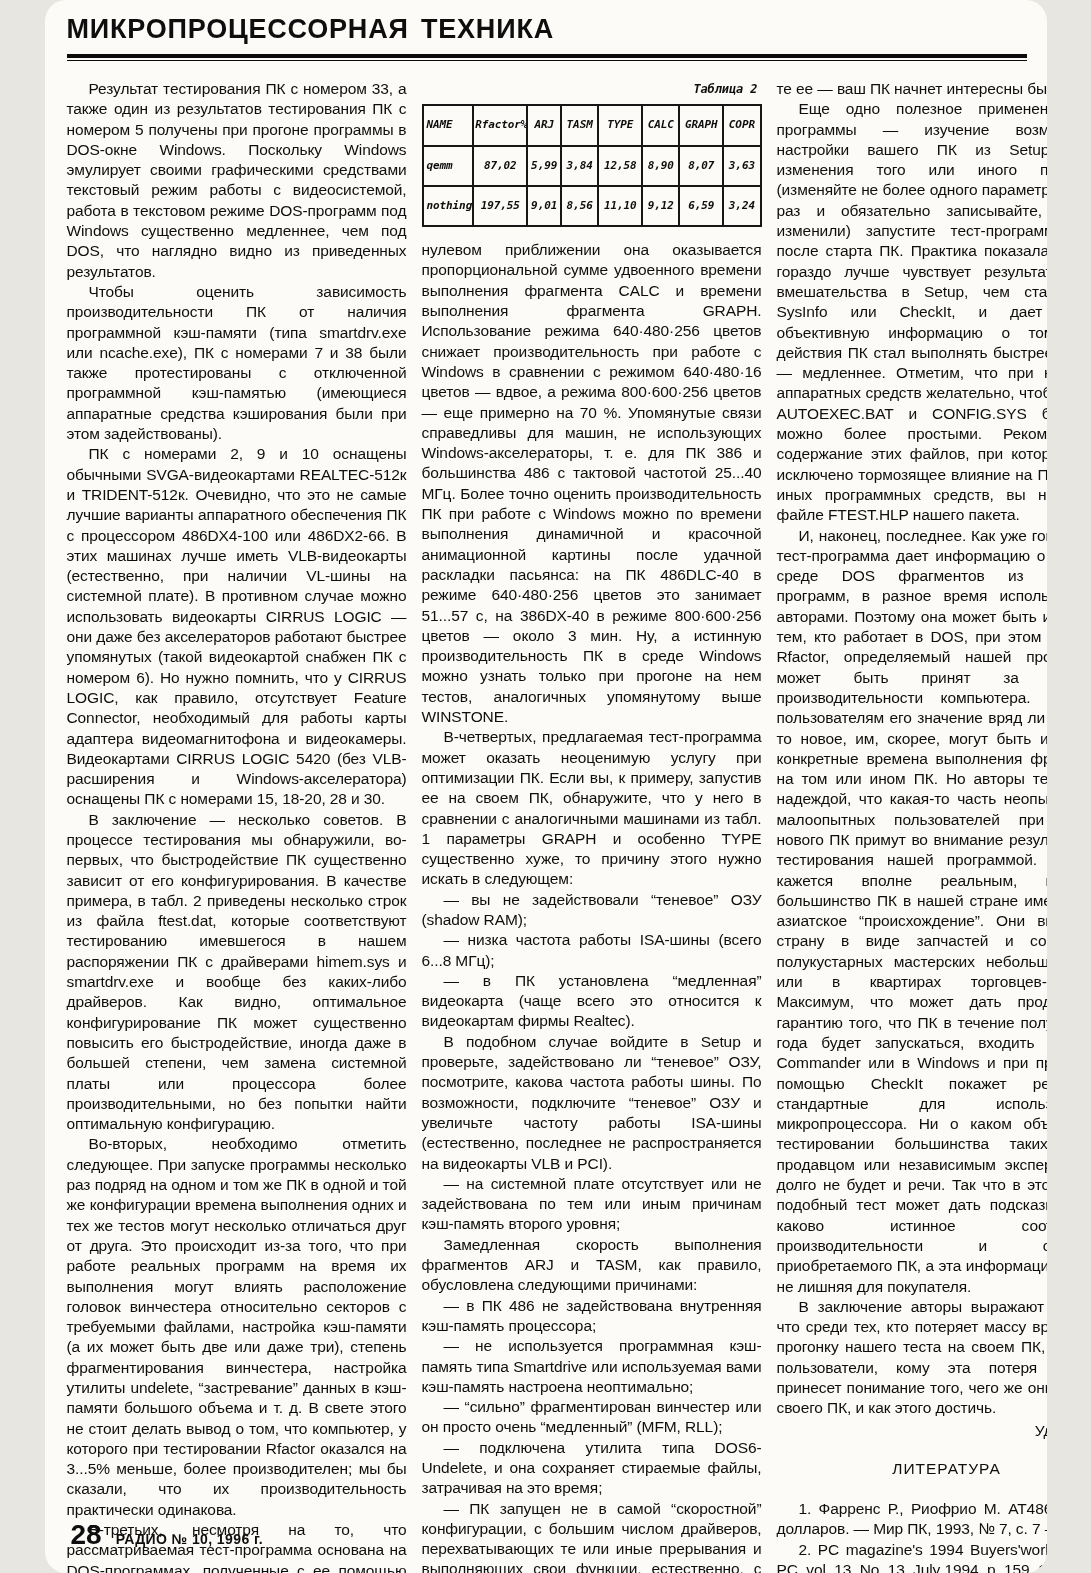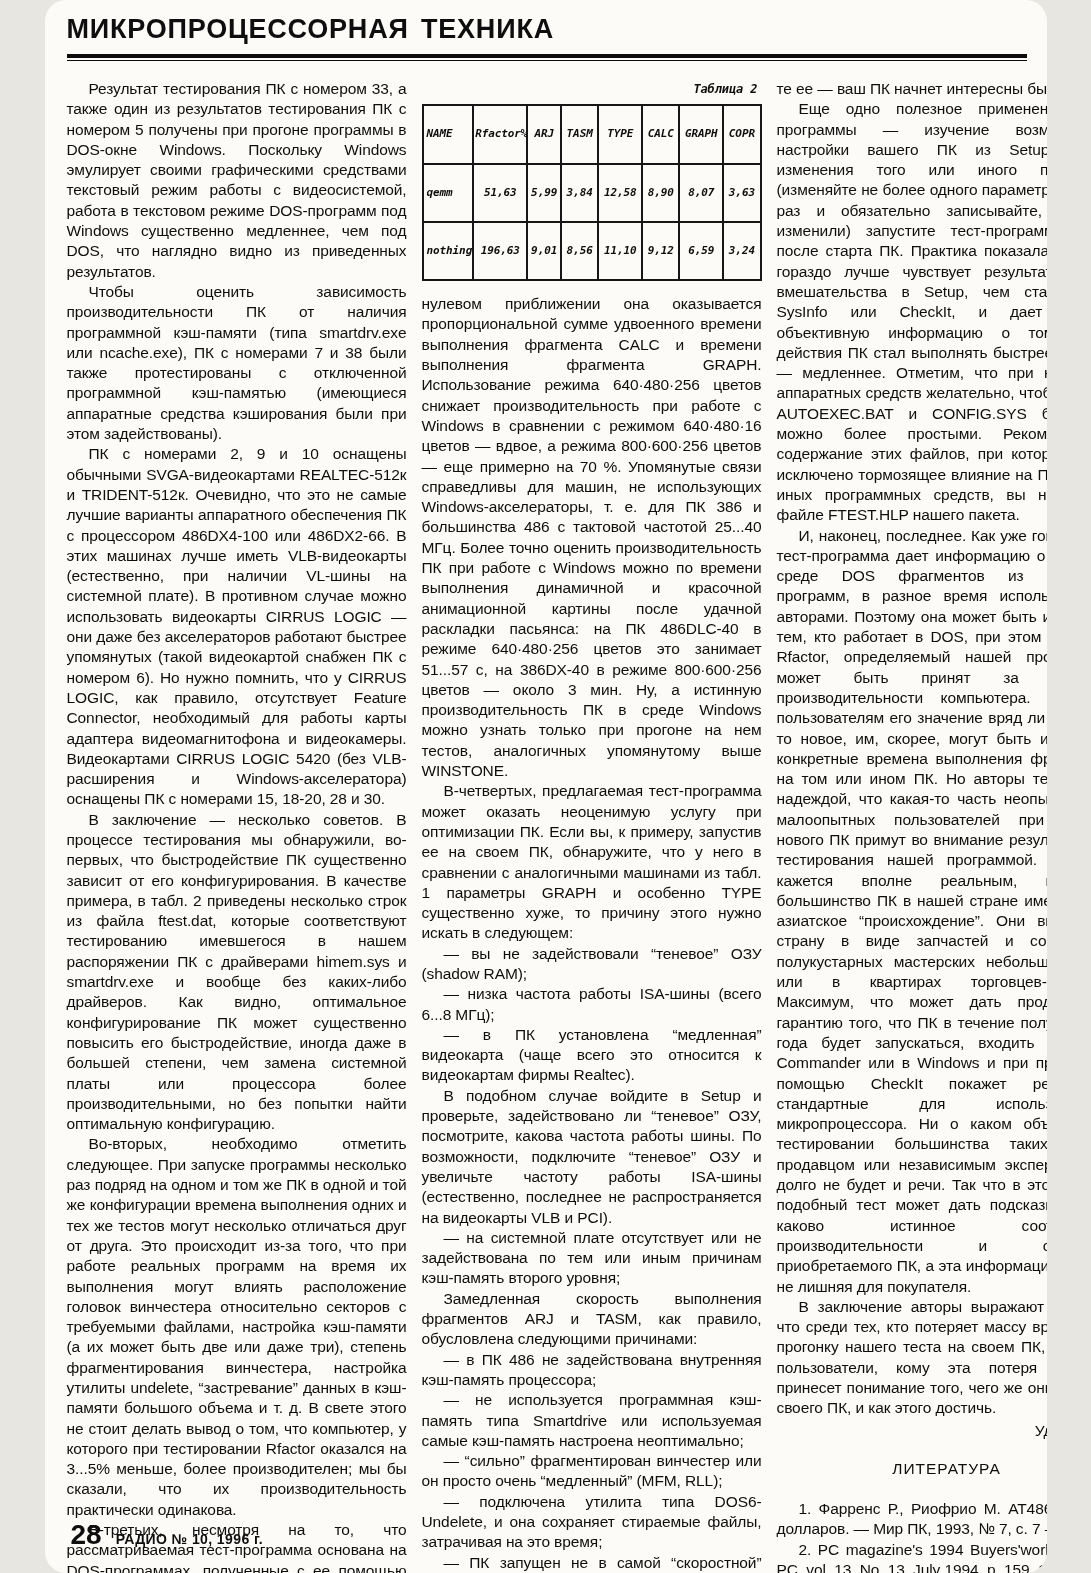--- a/index.html
+++ b/index.html
@@ -57,21 +57,21 @@
   table.t2{
     border-collapse:collapse;
     width:100%;
     table-layout:fixed;
     font-family:"DejaVu Sans Mono",monospace;
     font-weight:bold;
     font-size:11px;
   }
   table.t2 th,table.t2 td{
     border:2px solid #161616;
-    padding:18px 1px;
+    padding:9px 1px;
     text-align:center;
     white-space:nowrap;
     overflow:hidden;
   }
   table.t2 td.lft,table.t2 th.lft{text-align:left;padding-left:3px;}
   
   .signoff{margin:2px 4px 0 0;text-align:right;font-weight:normal;}
   .lit{
     margin:18px 0 20px 0;
     text-align:center;
@@ -132,51 +132,51 @@
               <th>TASM</th>
               <th>TYPE</th>
               <th>CALC</th>
               <th>GRAPH</th>
               <th>COPR</th>
             </tr>
           </thead>
           <tbody>
             <tr>
               <td class="lft">qemm</td>
-              <td>51,63</td>
+              <td>87,02</td>
               <td>5,99</td>
               <td>3,84</td>
               <td>12,58</td>
               <td>8,90</td>
               <td>8,07</td>
               <td>3,63</td>
             </tr>
             <tr>
               <td class="lft">nothing</td>
-              <td>196,63</td>
+              <td>197,55</td>
               <td>9,01</td>
               <td>8,56</td>
               <td>11,10</td>
               <td>9,12</td>
               <td>6,59</td>
               <td>3,24</td>
             </tr>
           </tbody>
         </table>
       </div>
       <p class="p cont">нулевом приближении она оказывается пропорциональной сумме удвоенного времени выполнения фрагмента CALC и времени выполнения фрагмента GRAPH. Использование режима 640·480·256 цветов снижает производительность при работе с Windows в сравнении с режимом 640·480·16 цветов — вдвое, а режима 800·600·256 цветов — еще примерно на 70 %. Упомянутые связи справедливы для машин, не использующих Windows-акселераторы, т. е. для ПК 386 и большинства 486 с тактовой частотой 25...40 МГц. Более точно оценить производительность ПК при работе с Windows можно по времени выполнения динамичной и красочной анимационной картины после удачной раскладки пасьянса: на ПК 486DLC-40 в режиме 640·480·256 цветов это занимает 51...57 с, на 386DX-40 в режиме 800·600·256 цветов — около 3 мин. Ну, а истинную производительность ПК в среде Windows можно узнать только при прогоне на нем тестов, аналогичных упомянутому выше WINSTONE.</p>
       <p class="p">В-четвертых, предлагаемая тест-программа может оказать неоценимую услугу при оптимизации ПК. Если вы, к примеру, запустив ее на своем ПК, обнаружите, что у него в сравнении с аналогичными машинами из табл. 1 параметры GRAPH и особенно TYPE существенно хуже, то причину этого нужно искать в следующем:</p>
       <p class="p">— вы не задействовали “теневое” ОЗУ (shadow RAM);</p>
       <p class="p">— низка частота работы ISA-шины (всего 6...8 МГц);</p>
       <p class="p">— в ПК установлена “медленная” видеокарта (чаще всего это относится к видеокартам фирмы Realtec).</p>
       <p class="p">В подобном случае войдите в Setup и проверьте, задействовано ли “теневое” ОЗУ, посмотрите, какова частота работы шины. По возможности, подключите “теневое” ОЗУ и увеличьте частоту работы ISA-шины (естественно, последнее не распространяется на видеокарты VLB и PCI).</p>
       <p class="p">— на системной плате отсутствует или не задействована по тем или иным причинам кэш-память второго уровня;</p>
       <p class="p">Замедленная скорость выполнения фрагментов ARJ и TASM, как правило, обусловлена следующими причинами:</p>
       <p class="p">— в ПК 486 не задействована внутренняя кэш-память процессора;</p>
-      <p class="p">— не используется программная кэш-память типа Smartdrive или используемая самые кэш-память настроена неоптимально;</p>
+      <p class="p">— не используется программная кэш-память типа Smartdrive или используемая вами кэш-память настроена неоптимально;</p>
       <p class="p">— “сильно” фрагментирован винчестер или он просто очень “медленный” (MFM, RLL);</p>
       <p class="p">— подключена утилита типа DOS6-Undelete, и она сохраняет стираемые файлы, затрачивая на это время;</p>
       <p class="p">— ПК запущен не в самой “скоростной” конфигурации, с большим числом драйверов, перехватывающих те или иные прерывания и выполняющих свои функции, естественно, с торможением работы ПК.</p>
 
     </div>
 
     <div class="col">
       <p class="p cont">те ее — ваш ПК начнет интересны быстрее.</p>
       <p class="p">Еще одно полезное применение тест-программы — изучение возможностей настройки вашего ПК из Setup. После изменения того или иного параметра (изменяйте не более одного параметра за один раз и обязательно записывайте, что вы изменили) запустите тест-программу сразу после старта ПК. Практика показала, что она гораздо лучше чувствует результат вашего вмешательства в Setup, чем стандартные SysInfo или CheckIt, и дает весьма объективную информацию о том, какие действия ПК стал выполнять быстрее, а какие — медленнее. Отметим, что при настройке аппаратных средств желательно, чтобы файлы AUTOEXEC.BAT и CONFIG.SYS были как можно более простыми. Рекомендуемое содержание этих файлов, при которых будет исключено тормозящее влияние на ПК тех или иных программных средств, вы найдете в файле FTEST.HLP нашего пакета.</p>
       <p class="p">И, наконец, последнее. Как уже говорилось, тест-программа дает информацию о работе в среде DOS фрагментов из реальных программ, в разное время использованных авторами. Поэтому она может быть интересна тем, кто работает в DOS, при этом параметр Rfactor, определяемый нашей программой, может быть принят за критерий производительности компьютера. Опытным пользователям его значение вряд ли даст что-то новое, им, скорее, могут быть интересны конкретные времена выполнения фрагментов на том или ином ПК. Но авторы тешат себя надеждой, что какая-то часть неопытных или малоопытных пользователей при выборе нового ПК примут во внимание результаты его тестирования нашей программой. Нам это кажется вполне реальным, поскольку большинство ПК в нашей стране имеет южно-азиатское “происхождение”. Они ввезены в страну в виде запчастей и собраны в полукустарных мастерских небольших фирм или в квартирах торговцев-одиночек. Максимум, что может дать продавец — гарантию того, что ПК в течение полугода или года будет запускаться, входить в Norton Commander или в Windows и при проверке с помощью CheckIt покажет результаты, стандартные для использованного микропроцессора. Ни о каком объективном тестировании большинства таких машин продавцом или независимым экспертом еще долго не будет и речи. Так что в этом случае подобный тест может дать подсказку о том, каково истинное соотношение производительности и стоимости приобретаемого ПК, а эта информация никогда не лишняя для покупателя.</p>

